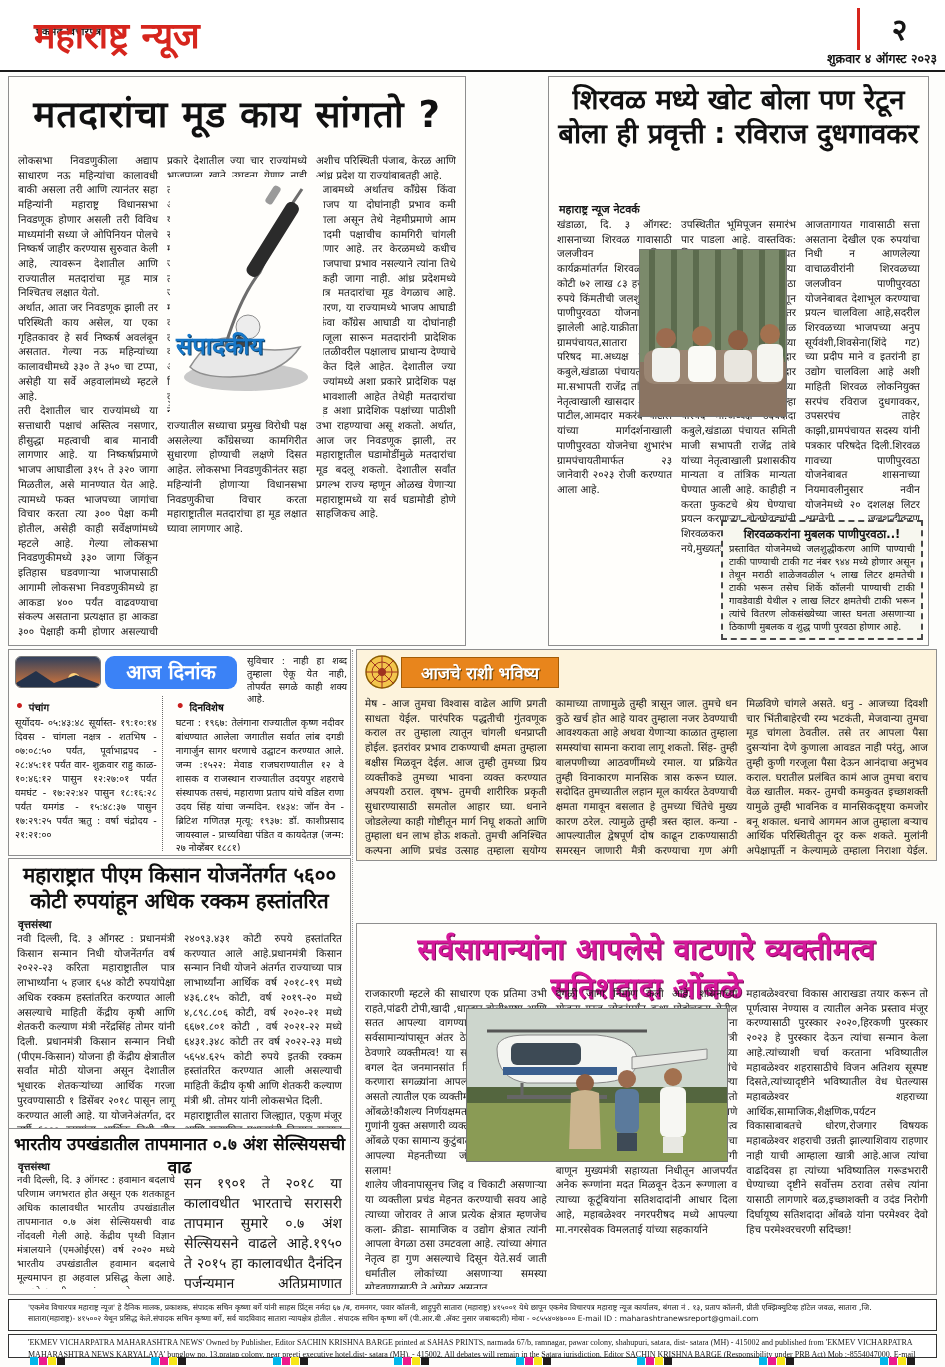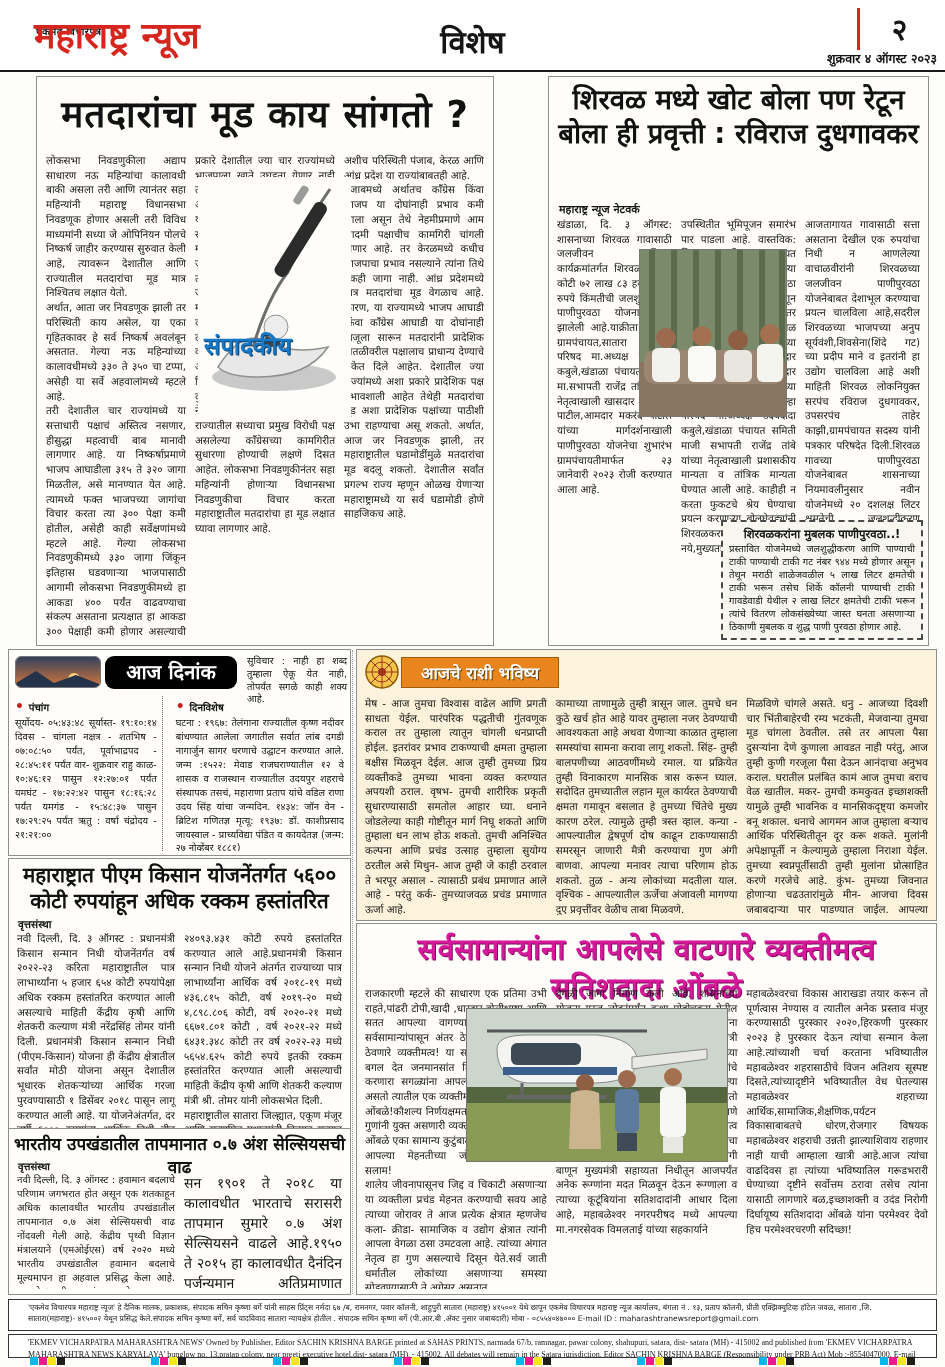--- a/index.html
+++ b/index.html
@@ -77,27 +77,26 @@
   .cmyk-sq { width:8px; height:8px; }
 
   .vdot { position:absolute; border-left:1.5px dotted #9a9a9a; }
 </style>
 </head>
 <body>
 
 <div class="abs masthead">
   <div class="abs tagline">एकमेव विचारपत्र</div>
   <div class="abs paper-title" style="color:#d6251d">महाराष्ट्र न्यूज</div>
-  <div class="abs section-title">विशेष</div>
   <div class="abs mast-rule" style="background:#d6251d"></div>
   <div class="abs page-num">२</div>
   <div class="abs mast-date">शुक्रवार ४ ऑगस्ट २०२३</div>
 </div>
 
-<div class="artbox" style="left:8px; top:76px; width:458px; height:570px;margin-left:28px;">
+<div class="artbox" style="left:8px; top:76px; width:458px; height:570px;">
   <div class="headline ed-headline">मतदारांचा मूड काय सांगतो ?</div>
   <div class="ed-body cols">
     <div class="col">लोकसभा निवडणुकीला अद्याप साधारण नऊ महिन्यांचा कालावधी बाकी असला तरी आणि त्यानंतर सहा महिन्यांनी महाराष्ट्र विधानसभा निवडणूक होणार असली तरी विविध माध्यमांनी सध्या जे ओपिनियन पोलचे निष्कर्ष जाहीर करण्यास सुरुवात केली आहे, त्यावरून देशातील आणि राज्यातील मतदारांचा मूड मात्र निश्चितच लक्षात येतो.
 अर्थात, आता जर निवडणूक झाली तर परिस्थिती काय असेल, या एका गृहितकावर हे सर्व निष्कर्ष अवलंबून असतात. गेल्या नऊ महिन्यांच्या कालावधीमध्ये ३३० ते ३५० चा टप्पा, असेही या सर्वे अहवालांमध्ये म्हटले आहे.
 तरी देशातील चार राज्यांमध्ये या सत्ताधारी पक्षाचं अस्तित्व नसणार, हीसुद्धा महत्वाची बाब मानावी लागणार आहे. या निष्कर्षाप्रमाणे भाजप आघाडीला ३१५ ते ३२० जागा मिळतील, असे मानण्यात येत आहे. त्यामध्ये फक्त भाजपच्या जागांचा विचार करता त्या ३०० पेक्षा कमी होतील, असेही काही सर्वेक्षणांमध्ये म्हटले आहे. गेल्या लोकसभा निवडणुकीमध्ये ३३० जागा जिंकून इतिहास घडवणाऱ्या भाजपासाठी आगामी लोकसभा निवडणुकीमध्ये हा आकडा ४०० पर्यंत वाढवण्याचा संकल्प असताना प्रत्यक्षात हा आकडा ३०० पेक्षाही कमी होणार असल्याची लक्षणे दिसत आहेत.
 अर्थात, हा आकडा ३०० पेक्षा कमी जरी झाला तरी स्वबळावर भाजप आपली सत्ता स्थापन करू शकेल असे संख्याबळ त्यांच्या पाठीशी असेल, हे गृहीतच आहे.</div>
     <div class="col">प्रकारे देशातील ज्या चार राज्यांमध्ये भाजपाला खाते उघडता येणार नाही त्या राज्यांचा विचार करावा लागणार आहे.
 या चार राज्यांमध्ये मणिपूर हे राज्यसुद्धा आहे. गेल्या काही महिन्यांच्या कालावधीमध्ये मणिपूरमध्ये जी अशांत परिस्थिती आहे आणि त्याबाबत सत्ताधारी भाजपा आघाडीची जी भूमिका आहे त्याचा परिणाम म्हणून मणिपूरमधील लोकसभेच्या दोन्ही जागा भाजपाला गमवाव्या लागणार आहेत. या दोन जागा काँग्रेसच्या नेतृत्वाखालील इंडिया आघाडीला मिळतील अशीही शक्यता दिसत आहे.
 दुसरीकडे उद्धव ठाकरे यांच्या नेतृत्वाखालील शिवसेना आणि राज्यातील सध्याचा प्रमुख विरोधी पक्ष असलेल्या काँग्रेसच्या कामगिरीत सुधारणा होण्याची लक्षणे दिसत आहेत. लोकसभा निवडणुकीनंतर सहा महिन्यांनी होणाऱ्या विधानसभा निवडणुकीचा विचार करता महाराष्ट्रातील मतदारांचा हा मूड लक्षात घ्यावा लागणार आहे.</div>
     <div class="col">अशीच परिस्थिती पंजाब, केरळ आणि आंध्र प्रदेश या राज्यांबाबतही आहे.
@@ -165,35 +164,35 @@
           <linearGradient id="sky" x1="0" y1="0" x2="0" y2="1">
             <stop offset="0" stop-color="#33415c"></stop>
             <stop offset="1" stop-color="#e07b39"></stop>
           </linearGradient>
         </defs>
       <rect width="86" height="32" fill="url(#sky)"></rect>
       <circle cx="58" cy="22" r="6" fill="#ffd27a"></circle>
       <path d="M0 26 L20 14 L38 26 L60 18 L86 28 L86 32 L0 32 Z" fill="#24324a"></path>
     </svg>
   </div>
-  <div class="pill" style="background:#000000">आज दिनांक</div>
+  <div class="pill" style="background:#3b82f6">आज दिनांक</div>
   <div class="suvichar">सुविचार : नाही हा शब्द तुम्हाला ऐकू येत नाही, तोपर्यंत सगळे काही शक्य आहे.</div>
   <div class="aaj-cols">
     <div class="aaj-col left">
       <span class="red-dot">• </span><span class="aaj-sub">पंचांग</span>
       <div>सूर्योदय- ०५:४३:४८ सूर्यास्त- १९:१०:१४ दिवस - चांगला नक्षत्र - शतभिष - ०७:०८:५० पर्यंत, पूर्वाभाद्रपद - २८:४५:११ पर्यंत वार- शुक्रवार राहु काळ- १०:४६:१२ पासुन १२:२७:०१ पर्यंत यमघंट - १७:२२:४२ पासुन १८:१६:२८ पर्यंत यमगंड - १५:४८:३७ पासुन १७:२९:२५ पर्यंत ऋतु : वर्षा चंद्रोदय - २१:२१:००</div>
     </div>
     <div class="aaj-col right">
       <span class="red-dot">• </span><span class="aaj-sub">दिनविशेष</span>
       <div>घटना : १९६७: तेलंगाना राज्यातील कृष्ण नदीवर बांधण्यात आलेला जगातील सर्वात लांब दगडी नागार्जुन सागर धरणाचे उद्घाटन करण्यात आले. जन्म :१५२२: मेवाड राजघराण्यातील १२ वे शासक व राजस्थान राज्यातील उदयपुर शहराचे संस्थापक तसचं, महाराणा प्रताप यांचे वडिल राणा उदय सिंह यांचा जन्मदिन. १४३४: जॉन वेन - ब्रिटिश गणितज्ञ मृत्यू: १९३७: डॉ. काशीप्रसाद जायस्वाल - प्राच्यविद्या पंडित व कायदेतज्ञ (जन्म: २७ नोव्हेंबर १८८१)</div>
     </div>
   </div>
 </div>
 
-<div class="artbox" style="left:356px; top:649px; width:581px; height:272px; background:#fdf3dc;">
+<div class="artbox" style="left:356px; top:649px; width:581px; height:212px; background:#fdf3dc;">
   <div class="abs" style="left:8px; top:5px; width:34px; height:34px;">
     <svg width="34" height="34" viewBox="0 0 34 34">
       <circle cx="17" cy="17" r="16" fill="#f3c54c" stroke="#8a5b00" stroke-width="1.5"></circle>
       <circle cx="17" cy="17" r="10" fill="none" stroke="#a0341f" stroke-width="1"></circle>
       <g stroke="#a0341f" stroke-width="1">
         <line x1="17" y1="1" x2="17" y2="33"></line>
           <line x1="1" y1="17" x2="33" y2="17"></line>
         <line x1="5" y1="5" x2="29" y2="29"></line>
           <line x1="29" y1="5" x2="5" y2="29"></line>
       </g>

